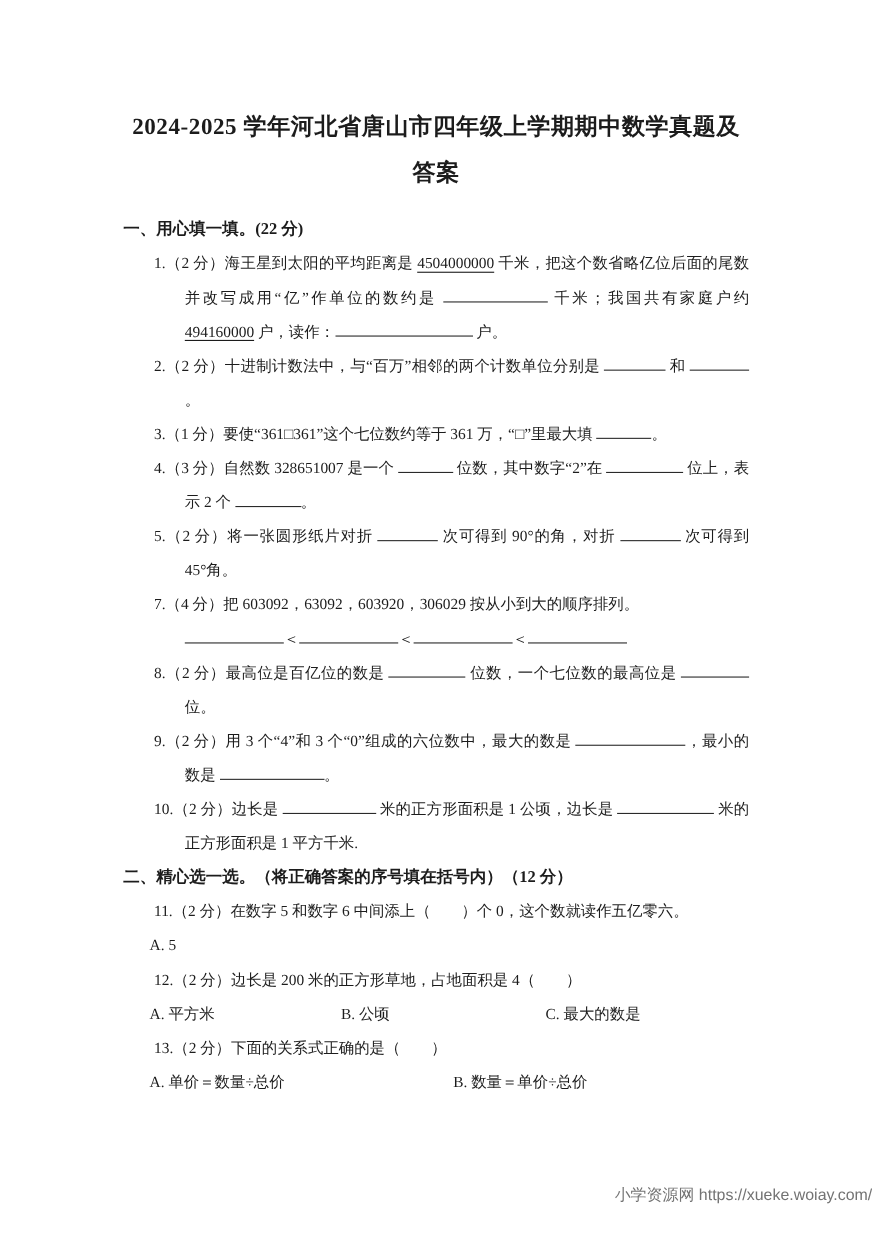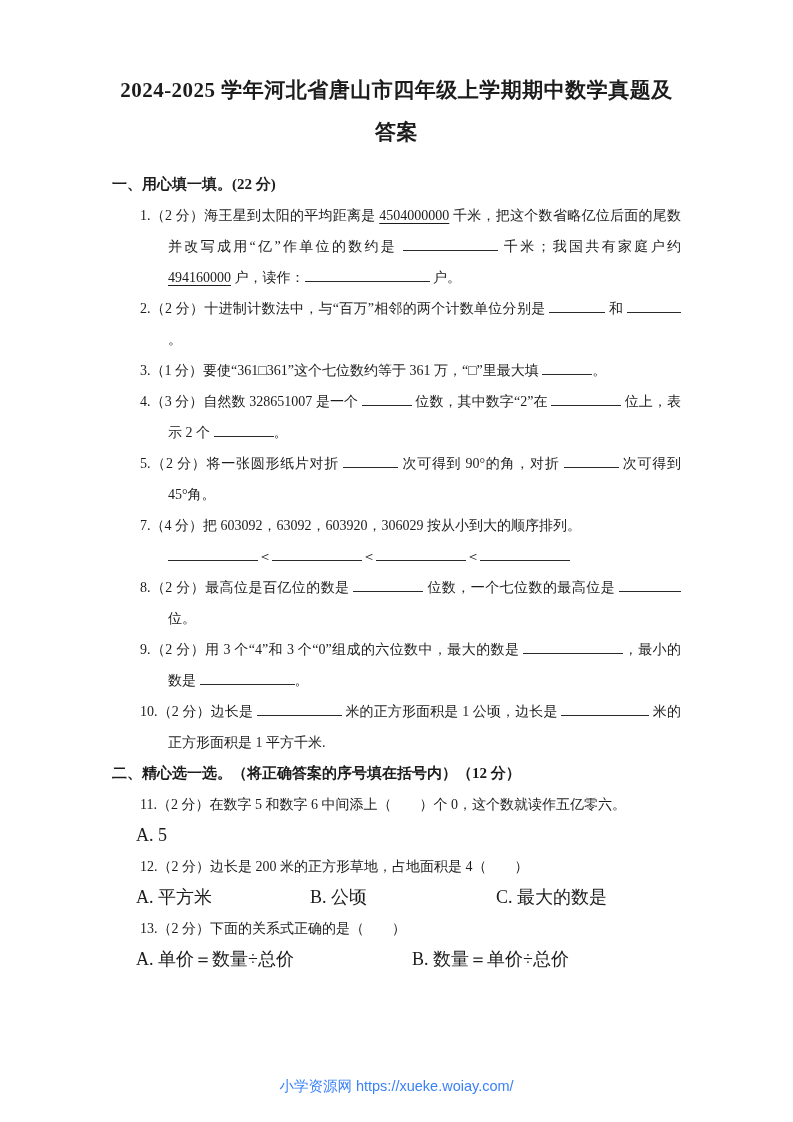--- a/index.html
+++ b/index.html
@@ -6,21 +6,21 @@
   body {
     width: 793px; height: 1122px;
     background: #ffffff;
     position: relative;
     overflow: hidden;
     font-family: "Liberation Serif", "DejaVu Serif", serif;
     color: #1c1c1c;
   }
   .page {
     position: absolute; inset: 0;
-    padding: 69px 112px 0 112px;
+    padding: 94px 112px 0 112px;
     box-sizing: border-box;
   }
   .doc-title {
     font-size: 21px;
     font-weight: 700;
     text-align: center;
     line-height: 42px;
     margin-bottom: 16px;
     letter-spacing: 0.5px;
   }
@@ -41,35 +41,35 @@
     display: inline-block;
     height: 0.95em;
     border-bottom: 1px solid #2a2a2a;
     vertical-align: baseline;
   }
   .uline {
     text-decoration: underline;
     text-underline-offset: 3px;
   }
   .opt-row {
-    font-size: 18px;
+    font-size: 14px;
     line-height: 31px;
     padding-left: 24px;
     display: grid;
   }
   .cols-3 { grid-template-columns: 174px 186px 1fr; }
   .cols-2 { grid-template-columns: 276px 1fr; }
   .cols-1 { grid-template-columns: 1fr; }
   .footer {
     position: absolute;
     left: 0; right: 0; bottom: 26px;
-    text-align: center;
+    text-align: right;
     font-family: "Liberation Sans", "DejaVu Sans", sans-serif;
     font-size: 14.5px;
-    color: #3b82f6;
+    color: #737373;
   }
 </style>
 </head>
 <body>
 
 <div class="page">
   <div class="doc-title">2024-2025 学年河北省唐山市四年级上学期期中数学真题及答案</div>
   <div>
       <div>
         <div class="sec-heading">一、用心填一填。(22 分)</div>

